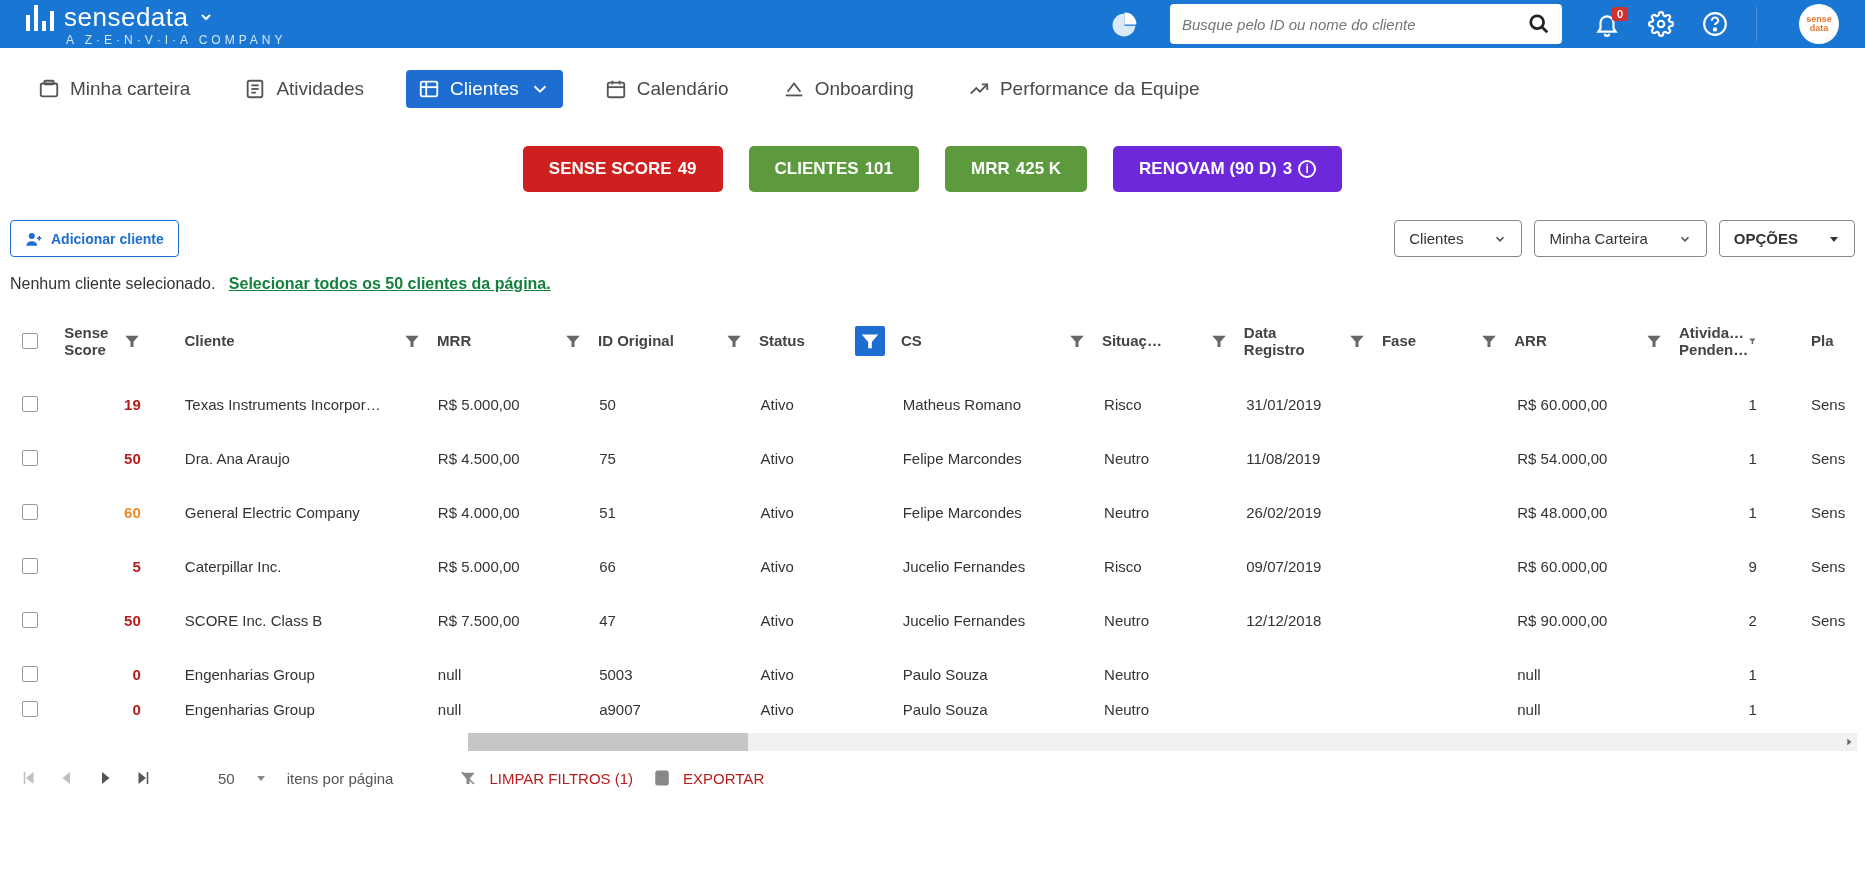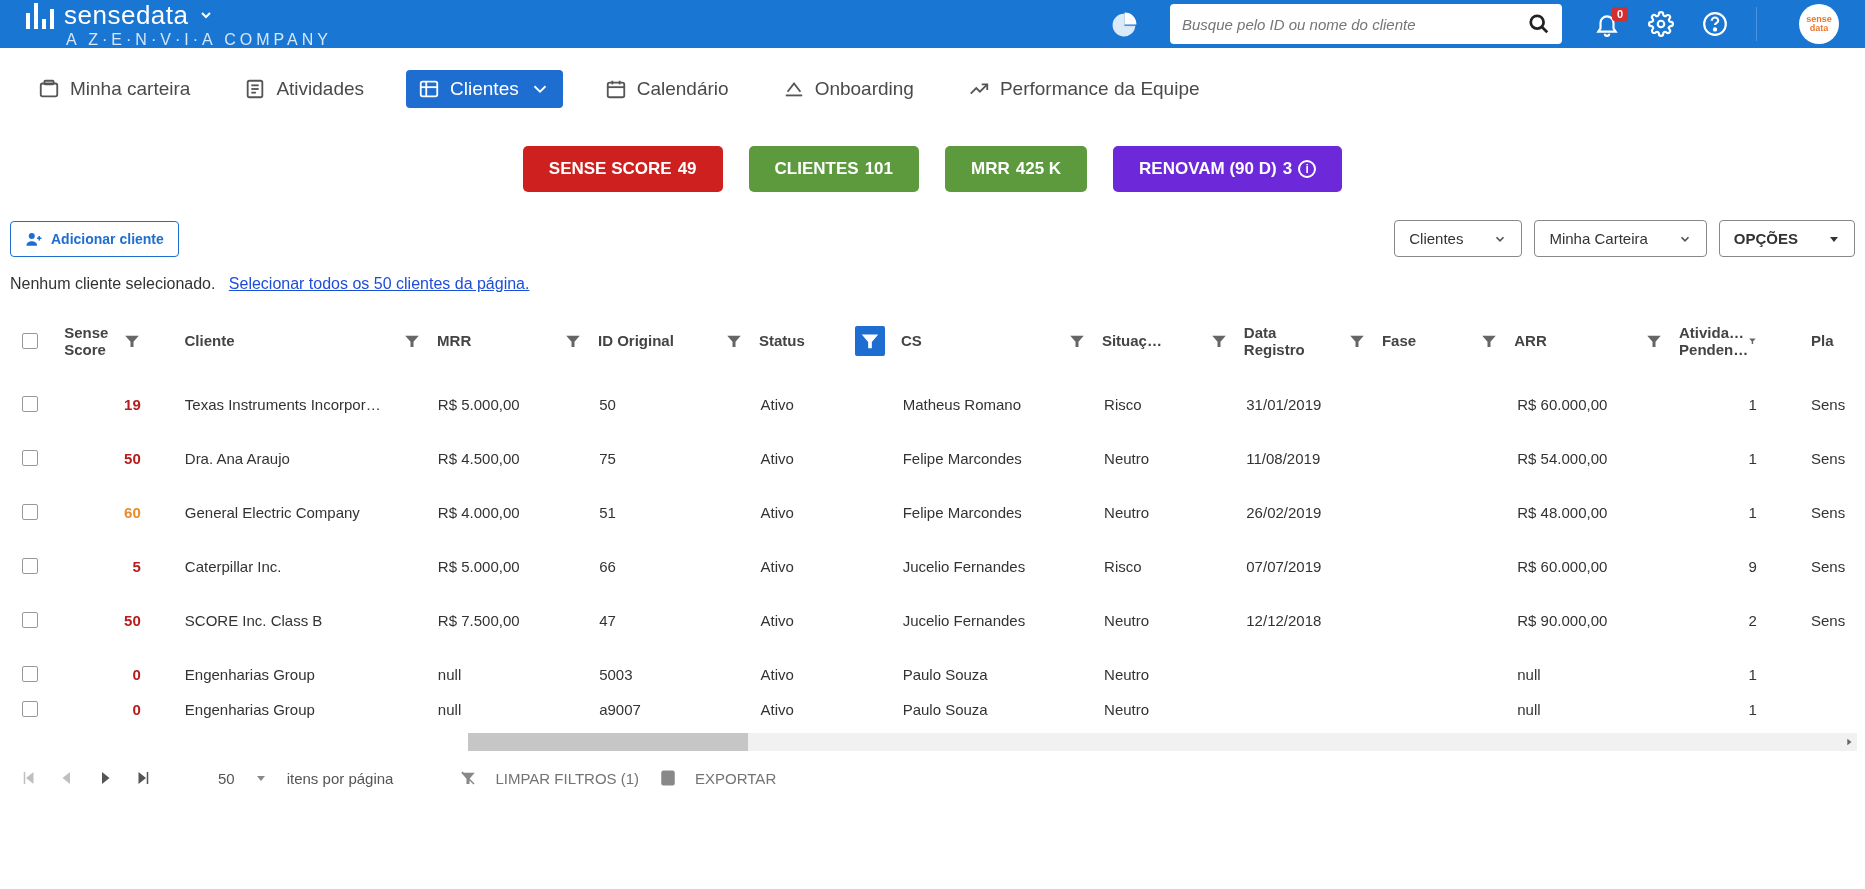--- a/index.html
+++ b/index.html
@@ -4,21 +4,21 @@
 <style>
   *{box-sizing:border-box;margin:0;padding:0;font-family:"Segoe UI",Arial,sans-serif}
   body{width:1865px;background:#fff;color:#333;font-size:14px}
   
   .topbar{height:48px;background:#1976d2;display:flex;align-items:center;padding:0 26px;color:#fff}
   .logo{display:flex;flex-direction:column;margin-right:14px}
   .logo-row{display:flex;align-items:center;gap:10px}
   .logo-bars{display:flex;align-items:flex-end;gap:4px;height:28px}
   .logo-bars span{width:4px;background:#fff;display:block}
   .logo-name{font-size:26px;font-weight:400;letter-spacing:.5px}
-  .logo-sub{font-size:16px;letter-spacing:4px;color:#d5e6f7;padding-left:40px}
+  .logo-sub{font-size:12px;letter-spacing:4px;color:#d5e6f7;padding-left:40px}
   .topbar-spacer{flex:1}
   .search-box{background:#fff;border-radius:4px;display:flex;align-items:center;width:392px;height:40px;padding:0 12px;margin:0 18px}
   .search-box input{flex:1;border:none;outline:none;font-size:15px;font-style:italic;color:#999}
   .search-box .mag{width:22px;height:22px}
   .top-icon{width:26px;height:26px;fill:#fff;stroke:#fff;margin:0 14px;position:relative;display:flex;align-items:center;justify-content:center}
   .bell-badge{position:absolute;top:-4px;right:-8px;background:#d32f2f;color:#fff;font-size:11px;font-weight:700;padding:1px 5px;border-radius:3px}
   .avatar{width:40px;height:40px;border-radius:50%;background:#fff;margin-left:28px;display:flex;align-items:center;justify-content:center;font-size:9px;color:#e9762a;font-weight:700;text-align:center;line-height:1}
   .vdiv{width:1px;height:34px;background:#4b95de;margin:0 14px}
 
   
@@ -32,29 +32,29 @@
 
   
   .metrics{display:flex;justify-content:center;gap:26px;padding:16px 0 28px}
   .pill{padding:13px 26px;border-radius:5px;color:#fff;font-weight:700;font-size:17px;display:flex;align-items:center;gap:6px}
   .pill.red{background:#cf2020}
   .pill.green{background:#5d9a3e}
   .pill.orange{background:#6d28d9}
   .pill .info-circ{width:18px;height:18px;border:2px solid #fff;border-radius:50%;display:inline-flex;align-items:center;justify-content:center;font-size:12px}
 
   
-  .toolbar{display:flex;align-items:center;padding:0 10px 18px}
+  .toolbar{display:flex;padding:0 10px 18px}
   .add-btn{border:1px solid #1e6dd1;color:#1e6dd1;background:#fff;padding:8px 14px;border-radius:4px;font-weight:700;font-size:14px;display:flex;align-items:center;gap:8px;cursor:pointer}
   .toolbar-spacer{flex:1}
   .sel{border:1px solid #888;border-radius:4px;padding:9px 14px;font-size:15px;margin-left:12px;display:flex;align-items:center;gap:30px;cursor:pointer;background:#fff}
   .sel.bold{font-weight:700}
   .sel .chev{width:14px;height:14px}
 
   .sel-info{padding:0 10px 12px;font-size:16px;color:#333}
-  .sel-info a{color:#1d4ed8;font-weight:400;text-decoration:underline;cursor:pointer}
+  .sel-info a{color:#15803d;font-weight:700;text-decoration:underline;cursor:pointer}
 
   
   .grid-wrap{padding:0 4px;overflow:hidden}
   .grid{width:100%}
   .ghead{display:flex;align-items:center;height:72px;border-bottom:1px solid transparent}
   .gcell{padding:0 8px;display:flex;align-items:center;font-size:15px;color:#333}
   .ghead .gcell{font-weight:700;color:#444;position:relative}
   .filter-ic{width:18px;height:18px;fill:#666;margin-left:auto;cursor:pointer}
   .filter-ic.active{background:#1e6dd1;fill:#fff;padding:4px;width:30px;height:30px;border-radius:2px}
   .grow{display:flex;align-items:center;height:54px}
@@ -81,21 +81,21 @@
   .hscroll{position:relative;height:22px;margin:0 4px}
   .hscroll-track{position:absolute;left:460px;right:16px;height:18px;background:#f1f1f1}
   .hscroll-thumb{position:absolute;left:460px;width:280px;height:18px;background:#c6c6c6}
   .hscroll-rarrow{position:absolute;right:0;top:0;width:16px;height:18px;display:flex;align-items:center;justify-content:center;background:#f1f1f1}
 
   
   .footer{display:flex;align-items:center;gap:20px;padding:14px 20px;color:#555;font-size:15px}
   .pg-btn{width:18px;height:18px;fill:#bfbfbf;cursor:pointer}
   .pg-btn.en{fill:#555}
   .foot-sep{width:26px}
-  .foot-link{display:flex;align-items:center;gap:18px;cursor:pointer;color:#737373}
+  .foot-link{display:flex;align-items:center;gap:12px;cursor:pointer;color:#b91c1c}
   .foot-link svg{width:18px;height:18px;fill:#888}
 
   .ellipsis{white-space:nowrap;overflow:hidden;text-overflow:ellipsis}
 </style>
 </head>
 <body>
 
 <div class="topbar">
   <div class="logo">
     <div class="logo-row">
@@ -401,21 +401,21 @@
           </div>
           <div class="gcell c-score">
             <span class="score red">5</span>
           </div>
           <div class="gcell c-cliente ellipsis">Caterpillar Inc.</div>
           <div class="gcell c-mrr">R$ 5.000,00</div>
           <div class="gcell c-id">66</div>
           <div class="gcell c-status">Ativo</div>
           <div class="gcell c-cs">Jucelio Fernandes</div>
           <div class="gcell c-sit">Risco</div>
-          <div class="gcell c-data">07/07/2019</div>
+          <div class="gcell c-data">09/07/2019</div>
           <div class="gcell c-fase"></div>
           <div class="gcell c-arr">R$ 60.000,00</div>
           <div class="gcell c-ativ">9</div>
           <div class="gcell c-plat ellipsis">Sens</div>
         </div>
         <div class="grow" style="">
           <div class="gcell c-chk">
             <div class="chk"></div>
           </div>
           <div class="gcell c-score">

